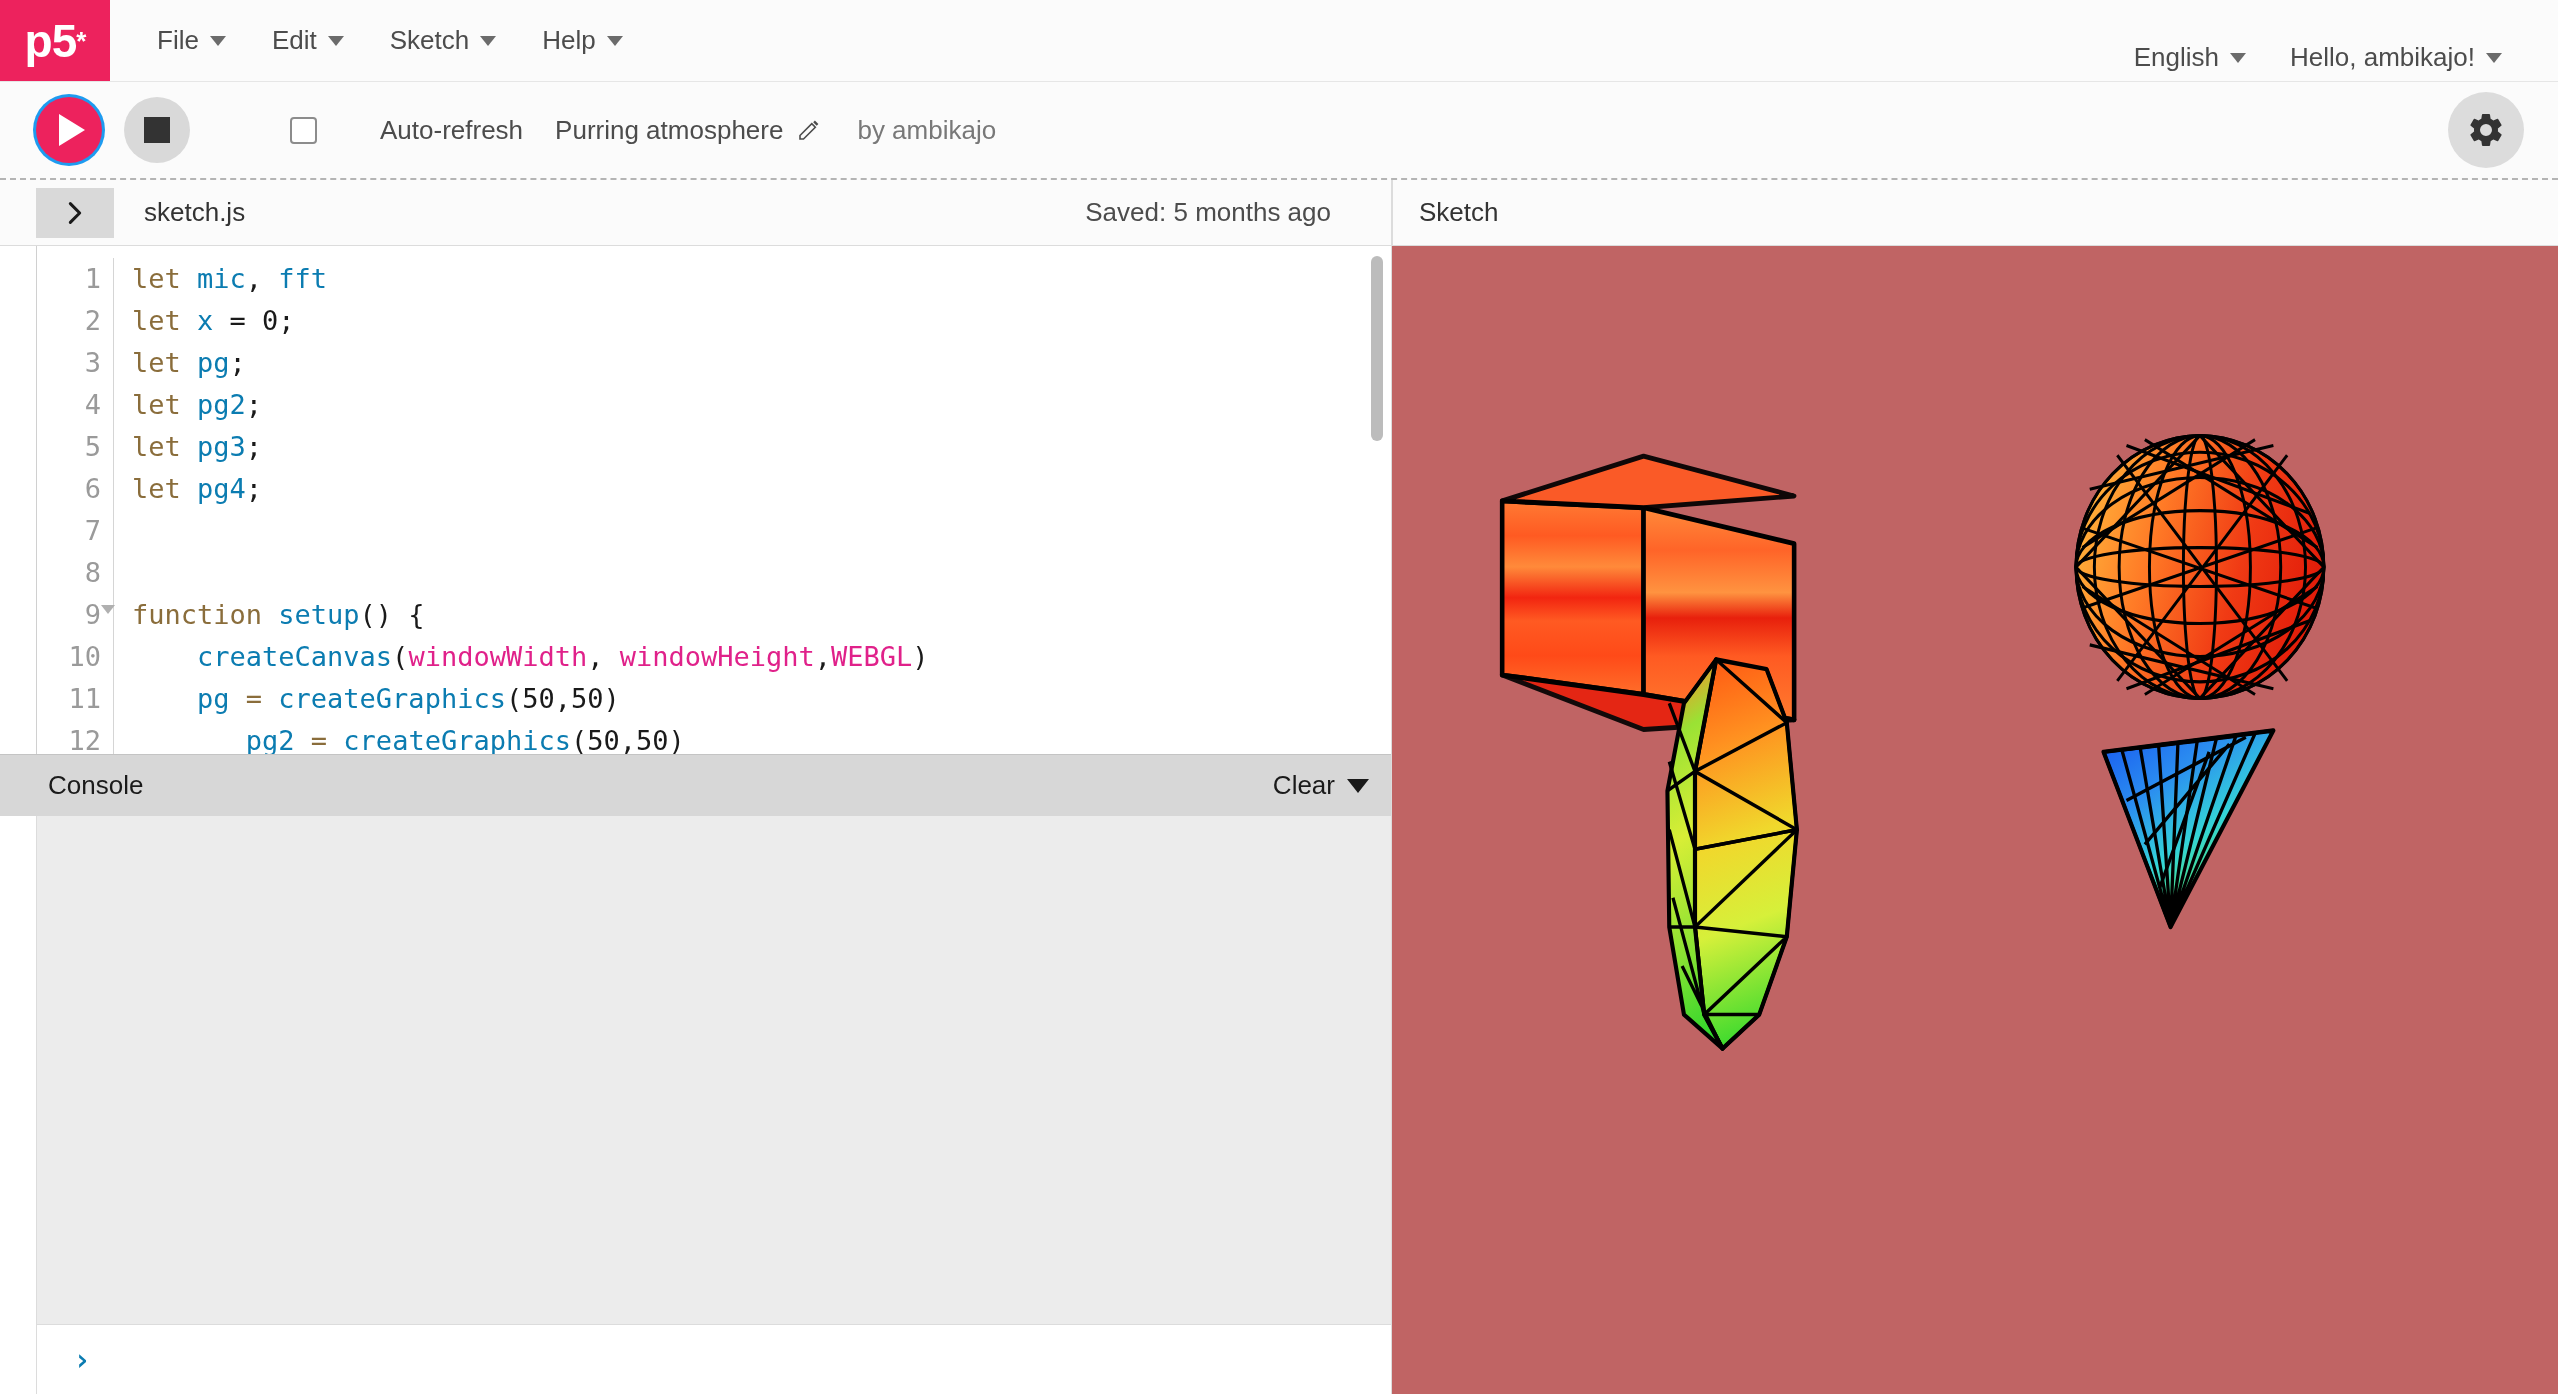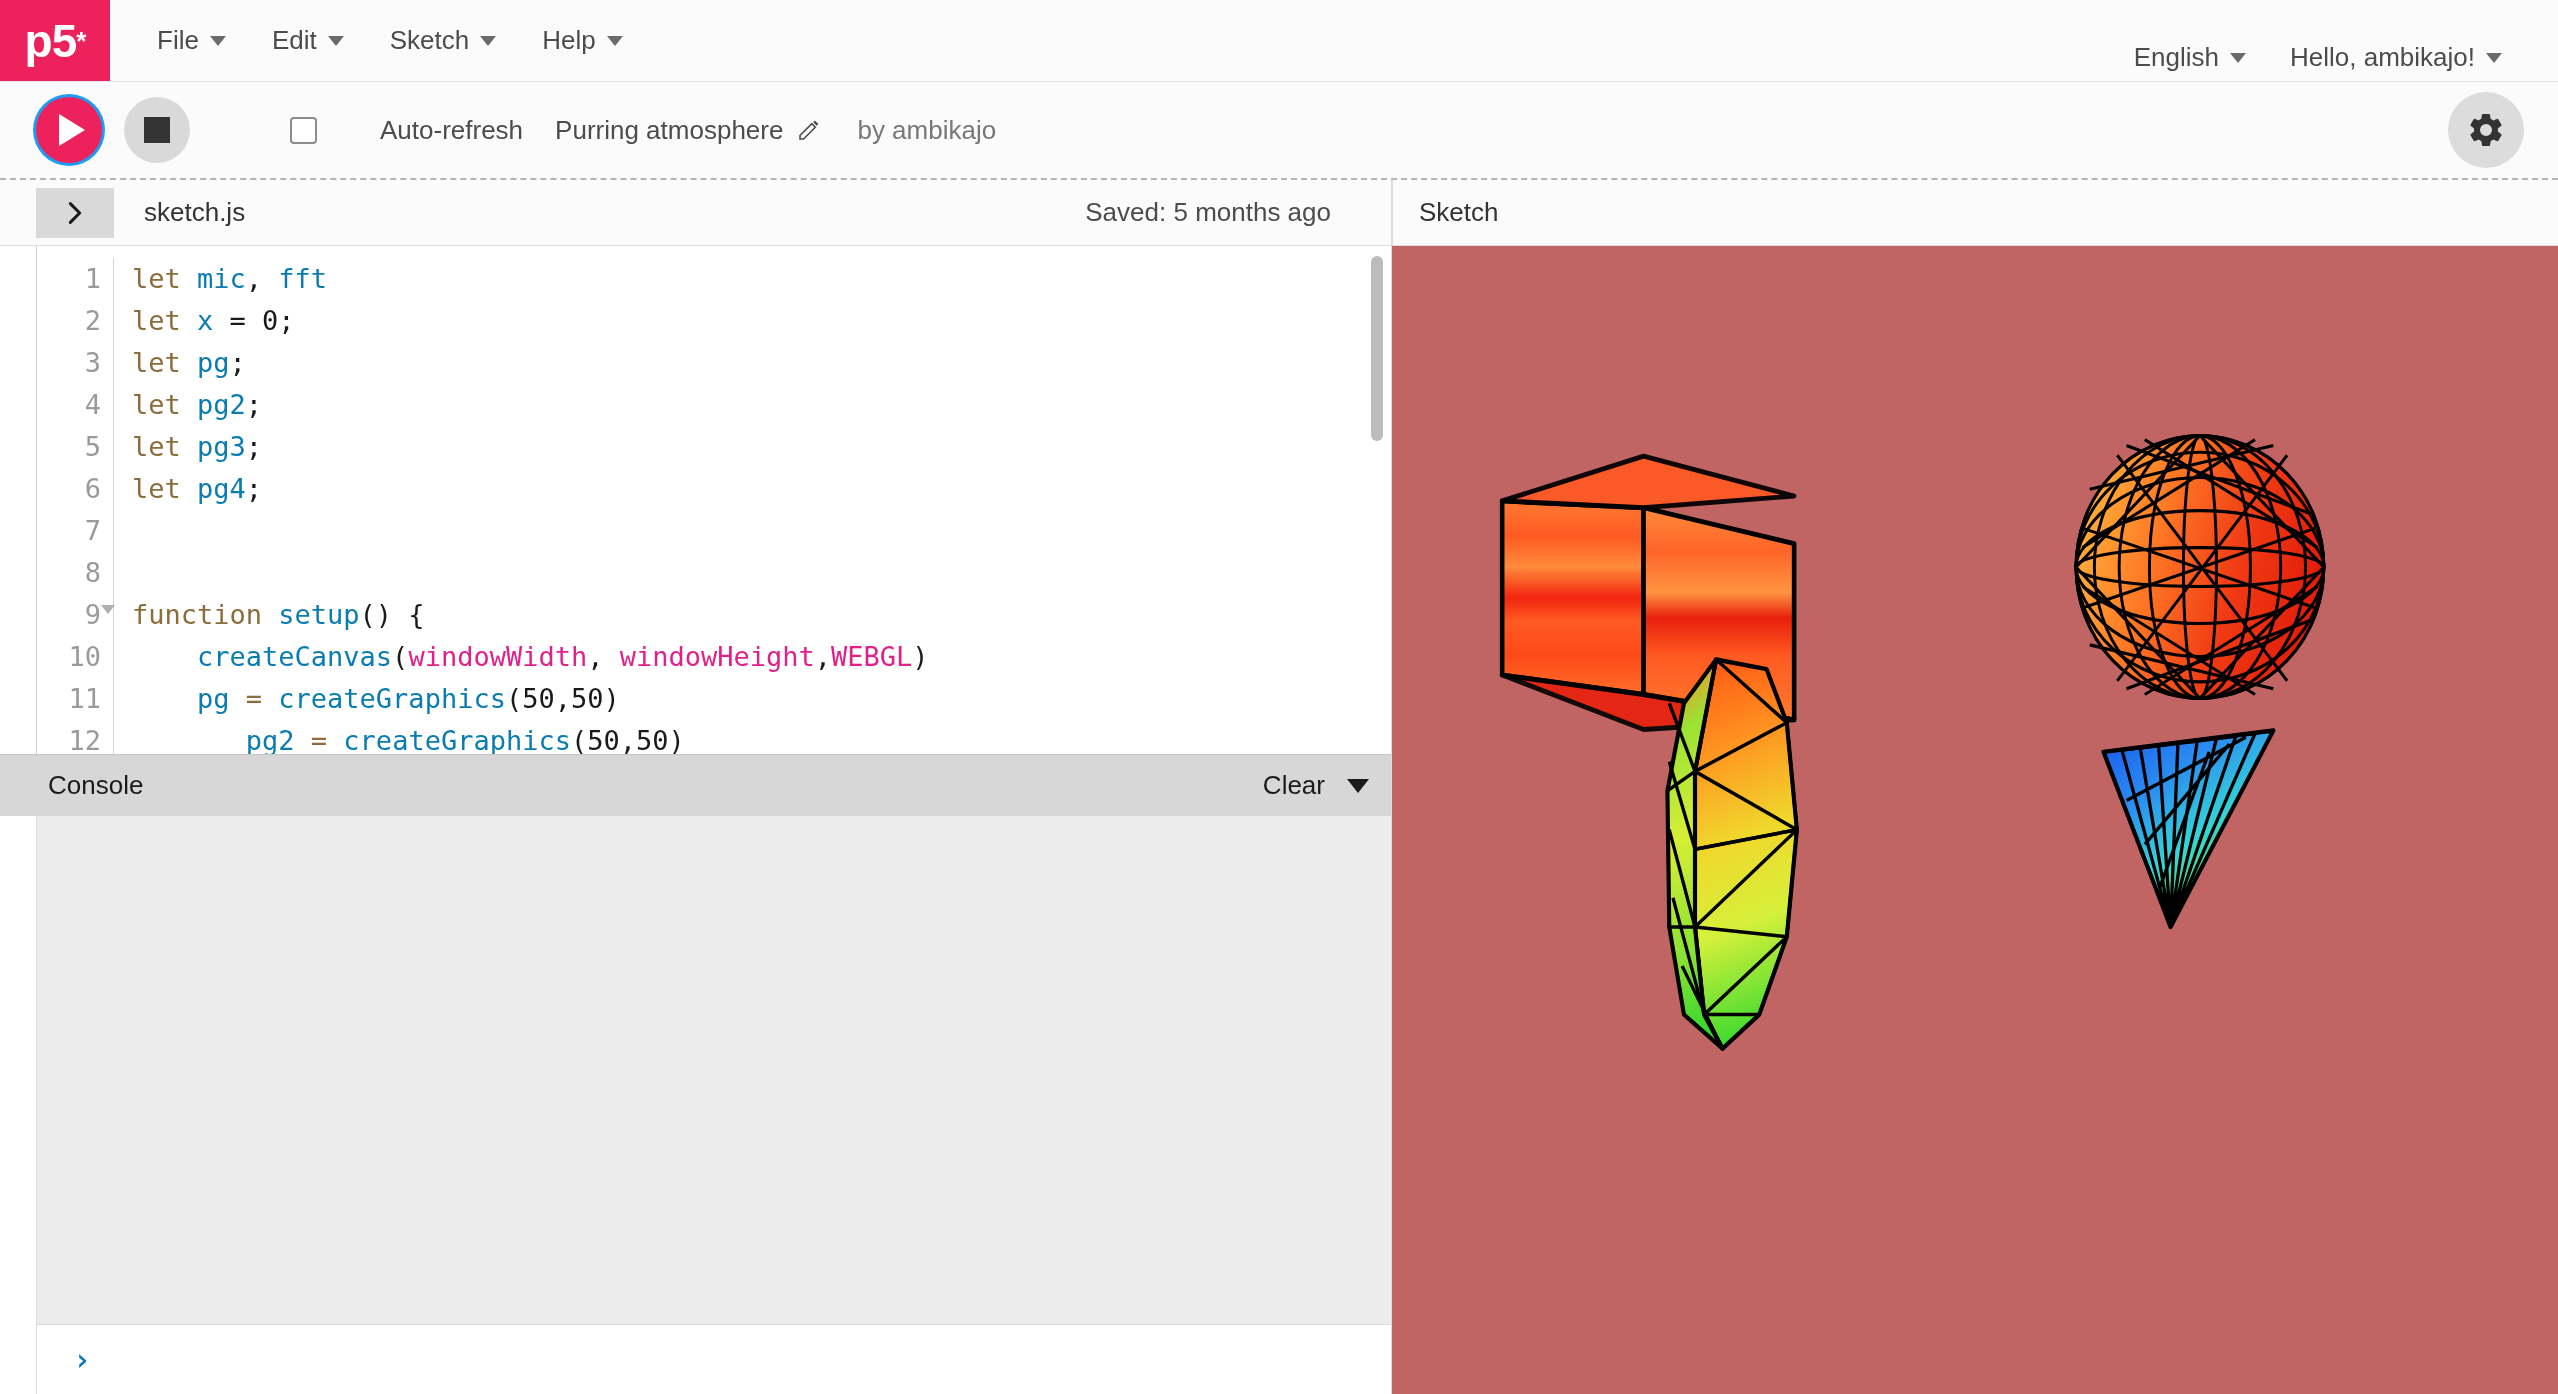--- a/index.html
+++ b/index.html
@@ -215,21 +215,21 @@
   
   .console-bar {
     height: 62px; flex: none;
     background: #d7d7d7;
     display: flex; align-items: center;
     padding: 0 22px 0 48px;
     border-top: 1px solid #c4c4c4;
   }
   .console-bar .ctitle { font-size: 26px; color: #1a1a1a; }
   .console-actions {
-    margin-left: auto; display: flex; align-items: center; gap: 22px;
+    margin-left: auto; display: flex; align-items: center; gap: 12px;
   }
   .console-actions .clear { font-size: 26px; color: #1a1a1a; cursor: pointer; }
   .chev-down {
     width: 0; height: 0;
     border-left: 11px solid transparent;
     border-right: 11px solid transparent;
     border-top: 14px solid #1a1a1a;
     cursor: pointer;
   }
   .console-body {

